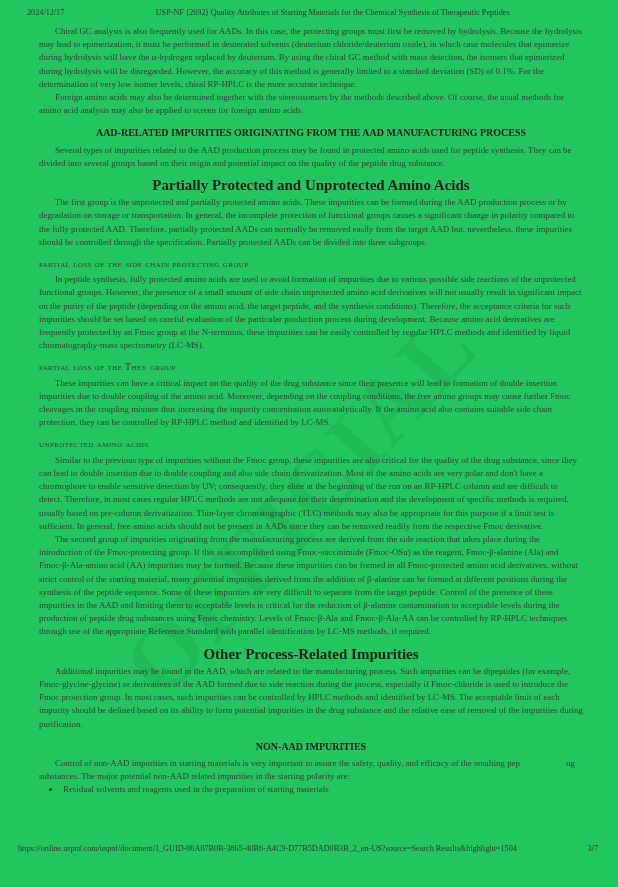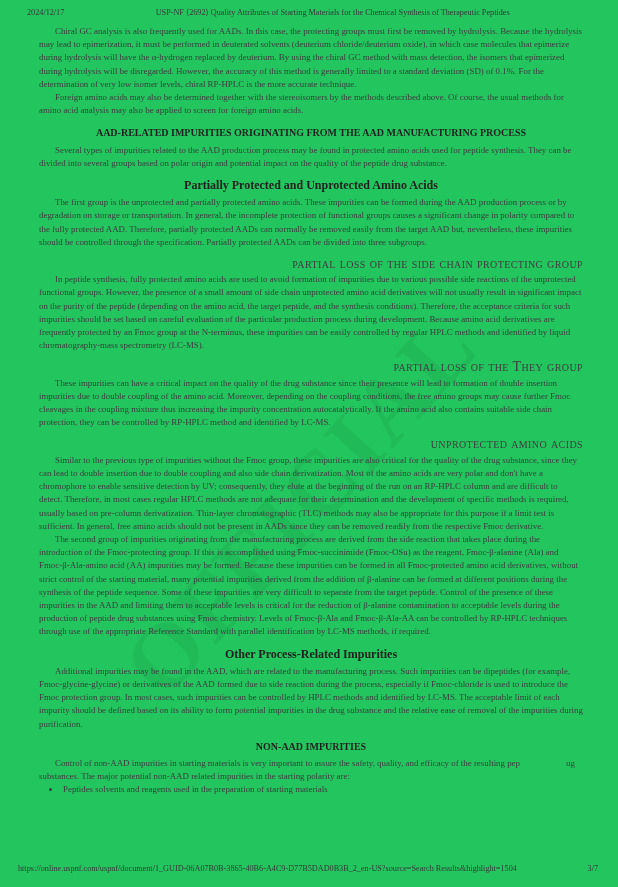--- a/index.html
+++ b/index.html
@@ -25,32 +25,32 @@
     position:absolute; top:25px; left:39px; width:544px; height:836px;
     overflow:hidden; font-size:8.9px; line-height:13.2px; z-index:1;
   }
   .content p { margin:0; text-indent:16px; }
   .h-caps {
     text-align:center; font-weight:bold; color:#1f1f1f;
     font-size:10px; margin:9px 0 4px; text-indent:0;
   }
   .h-title {
     text-align:center; font-weight:bold; color:#1f1f1f;
-    font-size:12px; margin:9px 0 4px; text-indent:0;
+    font-size:15px; margin:9px 0 4px; text-indent:0;
   }
   .h-sc {
-    text-align:right; font-weight:400; color:#3d3d3d;
+    text-align:left; font-weight:400; color:#3d3d3d;
     font-variant:small-caps; letter-spacing:0.4px;
-    font-size:14px; margin:8px 0 3px; text-indent:0;
+    font-size:10px; margin:8px 0 3px; text-indent:0;
   }
   ul.bullets { margin:0; padding-left:22px; list-style:disc; }
   ul.bullets li { min-height:13.2px; padding-left:2px; }
   .hidden-gap { display:inline-block; width:46px; }
   .print-footer {
-    position:absolute; left:18px; right:20px; top:864px;
+    position:absolute; left:18px; right:20px; top:844px;
     display:flex; justify-content:flex-start;
     font-size:8.2px; color:#383838; z-index:2;
   }
   .print-footer .url { flex:1; }
   .print-footer .page-num { flex:none; padding-left:12px; }
 </style>
 </head>
 <body>
 
 <div class="page">
@@ -60,21 +60,21 @@
     <span class="doc-title">USP-NF ⟨2692⟩ Quality Attributes of Starting Materials for the Chemical Synthesis of Therapeutic Peptides</span>
   </div>
 
   <div class="watermark">OFFICIAL</div>
 
   <div class="content">
     <p>Chiral GC analysis is also frequently used for AADs. In this case, the protecting groups must first be removed by hydrolysis. Because the hydrolysis may lead to epimerization, it must be performed in deuterated solvents (deuterium chloride/deuterium oxide), in which case molecules that epimerize during hydrolysis will have the α-hydrogen replaced by deuterium. By using the chiral GC method with mass detection, the isomers that epimerized during hydrolysis will be disregarded. However, the accuracy of this method is generally limited to a standard deviation (SD) of 0.1%. For the determination of very low isomer levels, chiral RP-HPLC is the more accurate technique.</p>
     <p>Foreign amino acids may also be determined together with the stereoisomers by the methods described above. Of course, the usual methods for amino acid analysis may also be applied to screen for foreign amino acids.</p>
 
     <div class="h-caps">AAD-RELATED IMPURITIES ORIGINATING FROM THE AAD MANUFACTURING PROCESS</div>
-    <p>Several types of impurities related to the AAD production process may be found in protected amino acids used for peptide synthesis. They can be divided into several groups based on polar origin and potential impact on the quality of the peptide drug substance.</p>
+    <p>Several types of impurities related to the AAD production process may be found in protected amino acids used for peptide synthesis. They can be divided into several groups based on their origin and potential impact on the quality of the peptide drug substance.</p>
 
     <div class="h-title">Partially Protected and Unprotected Amino Acids</div>
     <p>The first group is the unprotected and partially protected amino acids. These impurities can be formed during the AAD production process or by degradation on storage or transportation. In general, the incomplete protection of functional groups causes a significant change in polarity compared to the fully protected AAD. Therefore, partially protected AADs can normally be removed easily from the target AAD but, nevertheless, these impurities should be controlled through the specification. Partially protected AADs can be divided into three subgroups.</p>
 
     <div class="h-sc">partial loss of the side chain protecting group</div>
     <p>In peptide synthesis, fully protected amino acids are used to avoid formation of impurities due to various possible side reactions of the unprotected functional groups. However, the presence of a small amount of side chain unprotected amino acid derivatives will not usually result in significant impact on the purity of the peptide (depending on the amino acid, the target peptide, and the synthesis conditions). Therefore, the acceptance criteria for such impurities should be set based on careful evaluation of the particular production process during development. Because amino acid derivatives are frequently protected by an Fmoc group at the N-terminus, these impurities can be easily controlled by regular HPLC methods and identified by liquid chromatography-mass spectrometry (LC-MS).</p>
 
     <div class="h-sc">partial loss of the They group</div>
     <p>These impurities can have a critical impact on the quality of the drug substance since their presence will lead to formation of double insertion impurities due to double coupling of the amino acid. Moreover, depending on the coupling conditions, the free amino groups may cause further Fmoc cleavages in the coupling mixture thus increasing the impurity concentration autocatalytically. If the amino acid also contains suitable side chain protection, they can be controlled by RP-HPLC method and identified by LC-MS.</p>
 
@@ -83,21 +83,21 @@
 
     <p>The second group of impurities originating from the manufacturing process are derived from the side reaction that takes place during the introduction of the Fmoc-protecting group. If this is accomplished using Fmoc-succinimide (Fmoc-OSu) as the reagent, Fmoc-β-alanine (Ala) and Fmoc-β-Ala-amino acid (AA) impurities may be formed. Because these impurities can be formed in all Fmoc-protected amino acid derivatives, without strict control of the starting material, many potential impurities derived from the addition of β-alanine can be formed at different positions during the synthesis of the peptide sequence. Some of these impurities are very difficult to separate from the target peptide. Control of the presence of these impurities in the AAD and limiting them to acceptable levels is critical for the reduction of β-alanine contamination to acceptable levels during the production of peptide drug substances using Fmoc chemistry. Levels of Fmoc-β-Ala and Fmoc-β-Ala-AA can be controlled by RP-HPLC techniques through use of the appropriate Reference Standard with parallel identification by LC-MS methods, if required.</p>
 
     <div class="h-title">Other Process-Related Impurities</div>
     <p>Additional impurities may be found in the AAD, which are related to the manufacturing process. Such impurities can be dipeptides (for example, Fmoc-glycine-glycine) or derivatives of the AAD formed due to side reaction during the process, especially if Fmoc-chloride is used to introduce the Fmoc protection group. In most cases, such impurities can be controlled by HPLC methods and identified by LC-MS. The acceptable limit of each impurity should be defined based on its ability to form potential impurities in the drug substance and the relative ease of removal of the impurities during purification.</p>
 
     <div class="h-caps">NON-AAD IMPURITIES</div>
     <p><span>Control of non-AAD impurities in starting materials is very important to assure the safety, quality, and efficacy of the resulting pep</span><span class="hidden-gap"></span><span>ug substances. The major potential non-AAD related impurities in the starting polarity are:</span></p>
 
     <ul class="bullets">
-      <li>Peptides solvents and reagents used in the preparation of starting materials</li>
+      <li>Residual solvents and reagents used in the preparation of starting materials</li>
 
     </ul>
   </div>
 
   <div class="print-footer">
     <span class="url">https://online.uspnf.com/uspnf/document/1_GUID-06A07B0B-3865-40B6-A4C9-D77B5DAD0B3B_2_en-US?source=Search Results&amp;highlight=1504</span>
     <span class="page-num">3/7</span>
   </div>
 
 </div>

